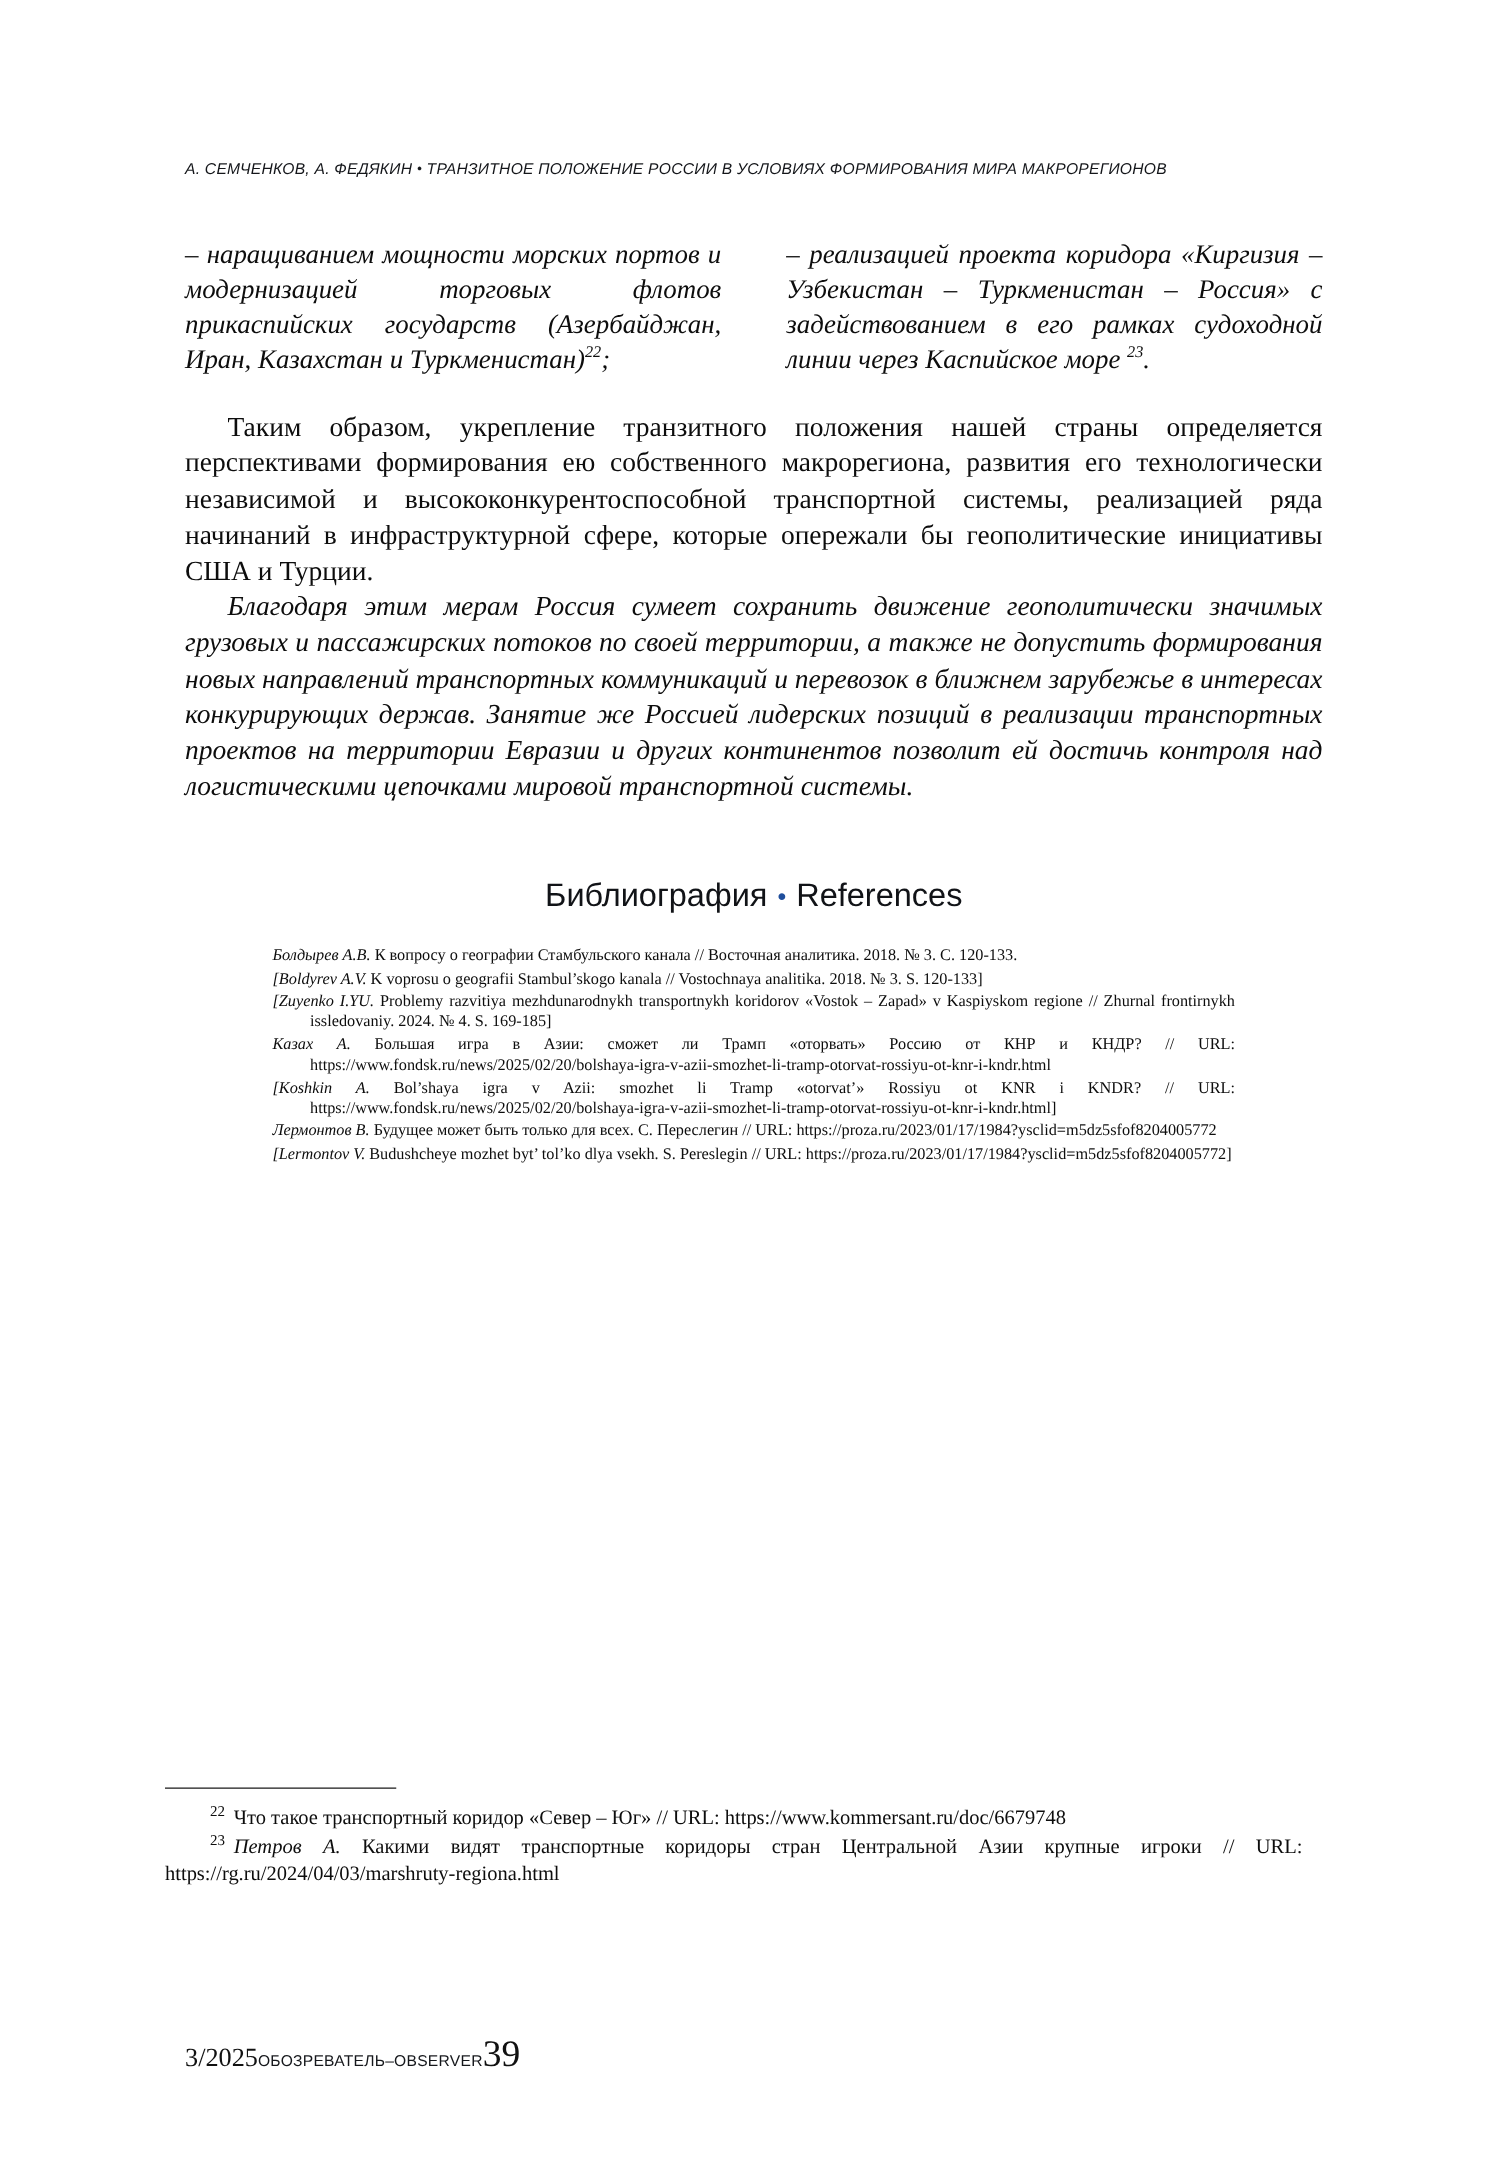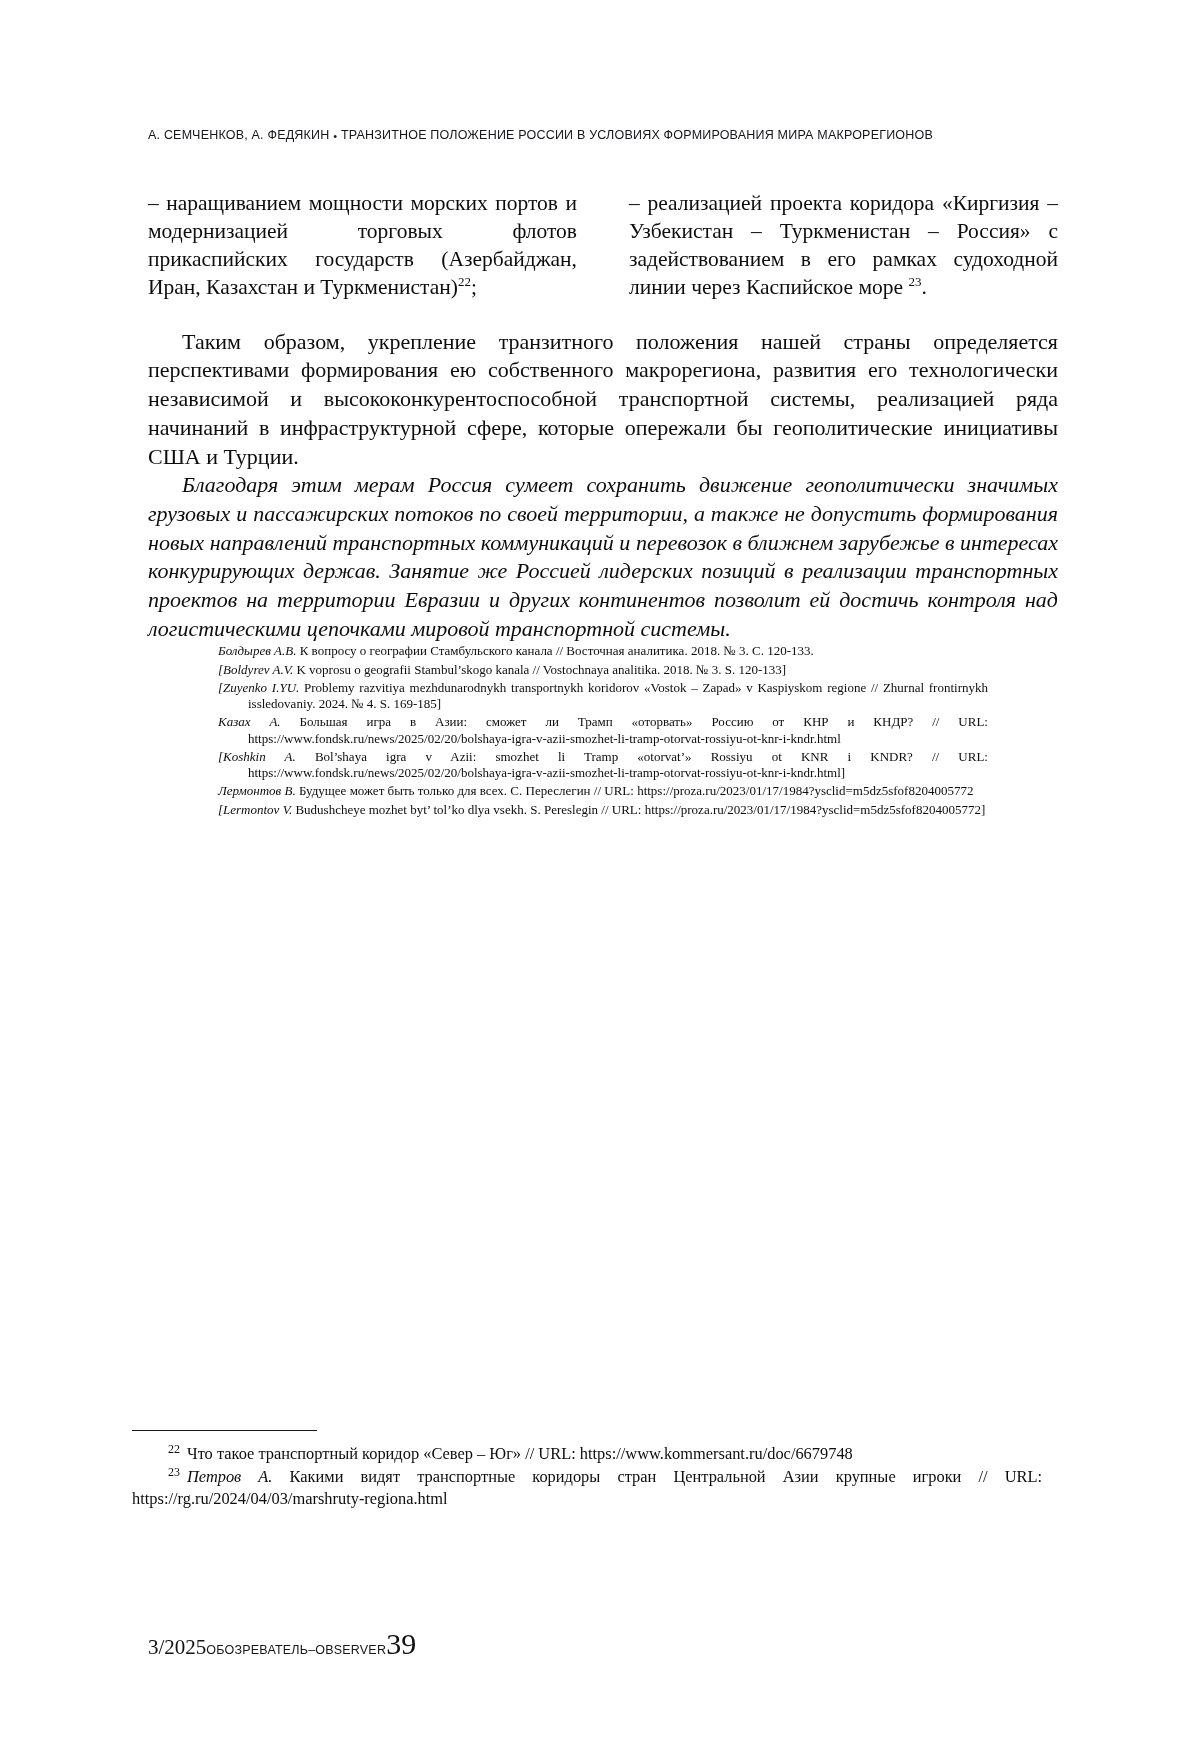--- a/index.html
+++ b/index.html
@@ -31,31 +31,33 @@
   }
 
   
   .running-head {
     font-family: "Liberation Sans", sans-serif;
     font-size: 12.5px;
     letter-spacing: 0.2px;
     color: #14161a;
     white-space: nowrap;
     margin-bottom: 48px;
+    font-style: italic;
   }
   .running-head .bullet {
     font-size: 11px;
     vertical-align: middle;
   }
 
   
   .cols {
     display: flex;
     gap: 52px;
     margin-bottom: 26px;
+    font-style: italic;
   }
   .col {
     width: 429px;
     font-size: 21.5px;
     line-height: 1.30;
     text-align: justify;
     text-justify: inter-word;
     hyphens: manual;
   }
   .col p { margin: 0; }
@@ -188,20 +190,23 @@
       <div class="col">
         <p>
           <span>– реализацией проекта коридора «Киргизия – Узбекистан – Туркмени­стан – Россия» с задействованием в его рамках судоходной линии через Каспийское море </span><sup class="fn">23</sup><span>.</span>
         </p>
       </div>
     </div>
 
     <p class="body-par">Таким образом, укрепление транзитного положения нашей страны опре­деляется перспективами формирования ею собственного макрорегиона, раз­вития его технологически независимой и высококонкурентоспособной транспортной системы, реализацией ряда начинаний в инфраструктурной сфере, которые опережали бы геополитические инициативы США и Турции.</p>
     <p class="body-par">Благодаря этим мерам Россия сумеет сохранить движение геополитиче­ски значимых грузовых и пассажирских потоков по своей территории, а также не допустить формирования новых направлений транспортных ком­муникаций и перевозок в ближнем зарубежье в интересах конкурирующих держав. Занятие же Россией лидерских позиций в реализации транспорт­ных проектов на территории Евразии и других континентов позволит ей достичь контроля над логистическими цепочками мировой транспортной системы.</p>
 
+    <div class="ref-heading">
+      <span>Библиография</span><span class="sep">•</span><span>References</span>
+    </div>
 
     <div class="ref-list">
       <p class="ref-item"><i>Болдырев А.В.</i><span> К вопросу о географии Стамбульского канала // Восточная анали­тика. 2018. № 3. С. 120-133.</span></p>
       <p class="ref-item"><i>[Boldyrev A.V.</i><span> K voprosu o geografii Stambul’skogo kanala // Vostochnaya analitika. 2018. № 3. S. 120-133]</span></p>
       <p class="ref-item"><i>[Zuyenko I.YU.</i><span> Problemy razvitiya mezhdunarodnykh transportnykh koridorov «Vostok – Zapad» v Kaspiyskom regione // Zhurnal frontirnykh issledovaniy. 2024. № 4. S. 169-185]</span></p>
       <p class="ref-item"><i>Казах А.</i><span> Большая игра в Азии: сможет ли Трамп «оторвать» Россию от КНР и КНДР? // URL: https://www.fondsk.ru/news/2025/02/20/bolshaya-igra-v-azii-smozhet-li-tramp-otorvat-rossiyu-ot-knr-i-kndr.html</span></p>
       <p class="ref-item"><i>[Koshkin A.</i><span> Bol’shaya igra v Azii: smozhet li Tramp «otorvat’» Rossiyu ot KNR i KNDR? // URL: https://www.fondsk.ru/news/2025/02/20/bolshaya-igra-v-azii-smozhet-li-tramp-otorvat-rossiyu-ot-knr-i-kndr.html]</span></p>
       <p class="ref-item"><i>Лермонтов В.</i><span> Будущее может быть только для всех. С. Переслегин // URL: https://proza.ru/2023/01/17/1984?ysclid=m5dz5sfof8204005772</span></p>
       <p class="ref-item"><i>[Lermontov V.</i><span> Budushcheye mozhet byt’ tol’ko dlya vsekh. S. Pereslegin // URL: https://proza.ru/2023/01/17/1984?ysclid=m5dz5sfof8204005772]</span></p>
     </div>

